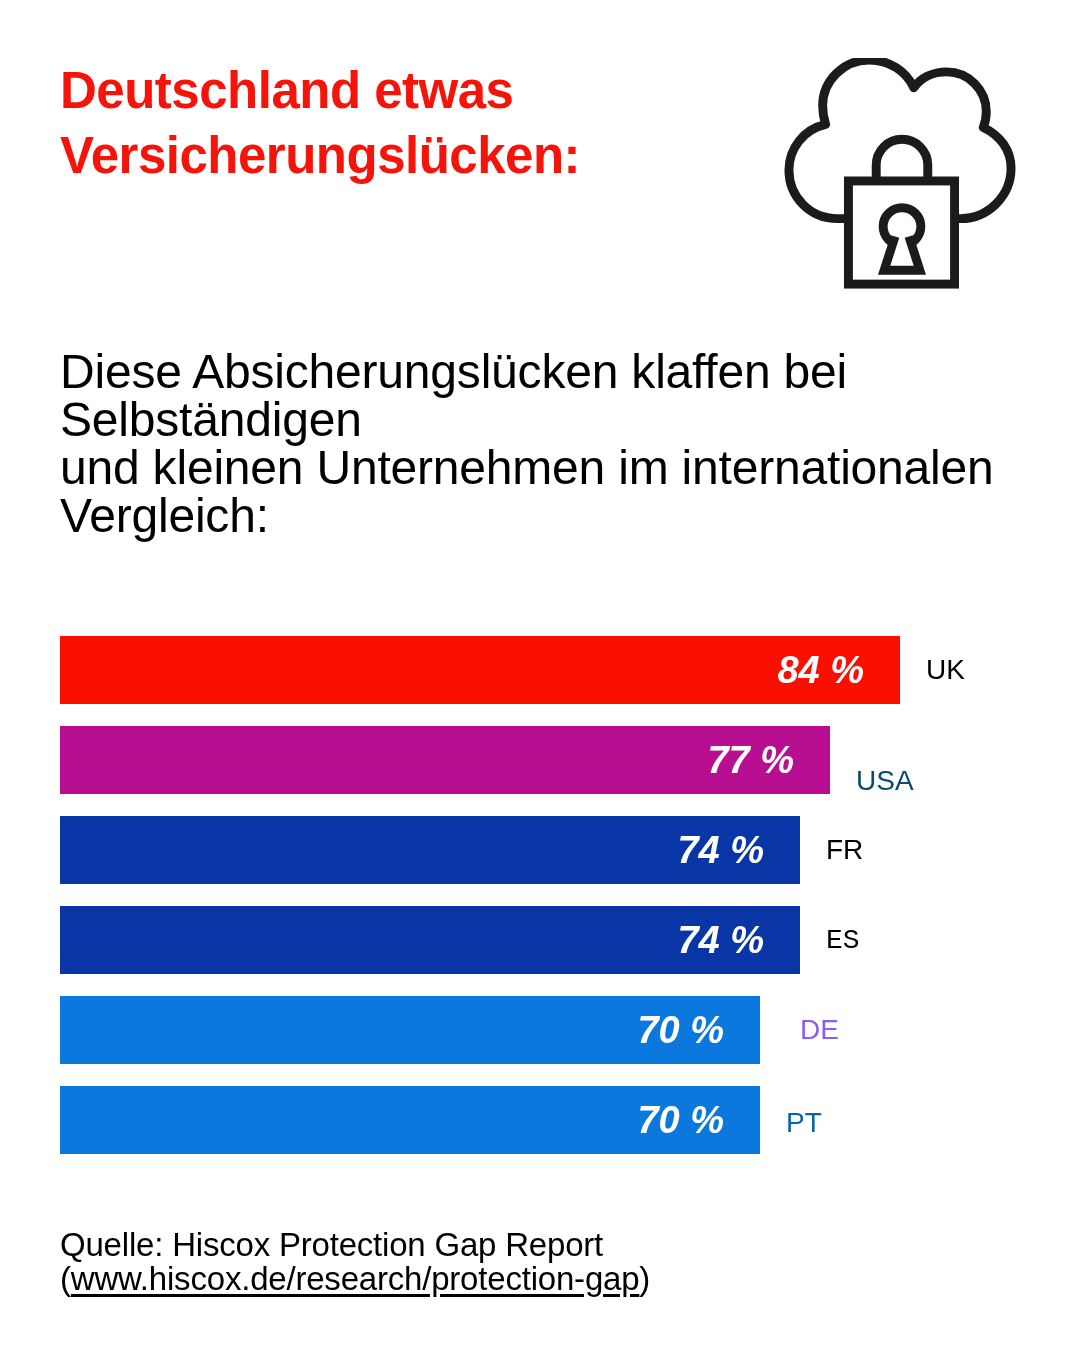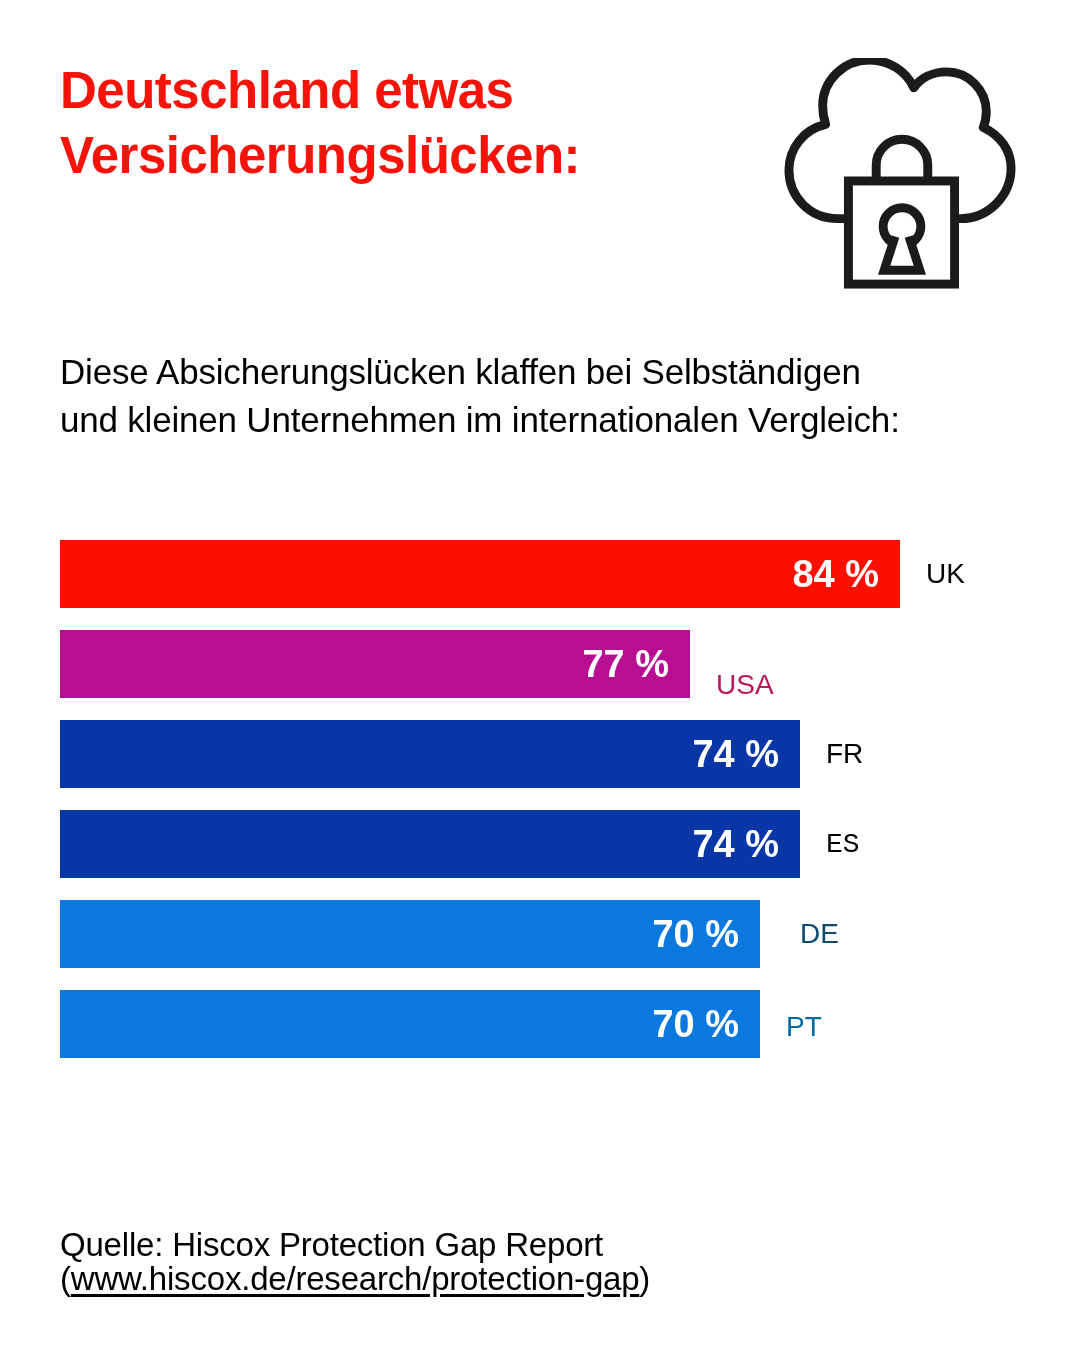--- a/index.html
+++ b/index.html
@@ -18,37 +18,38 @@
     font-size: 51px;
     line-height: 65px;
     font-weight: 700;
     letter-spacing: -0.5px;
     color: #f6130a;
   }
   .title .line { display: block; }
   .icon-wrap { flex-shrink: 0; margin-top: 0; width: 238px; height: 238px; }
   .subtitle {
     margin: 52px 0 0 0;
-    font-size: 35px;
+    font-size: 48px;
     line-height: 48px;
     color: #000000;
     letter-spacing: -0.2px;
   }
   .subtitle .line { display: block; }
   .chart { margin-top: 96px; }
   .bar-row { display: flex; align-items: center; height: 68px; margin-bottom: 22px; }
   .bar-row:last-child { margin-bottom: 0; }
   .bar {
     height: 68px;
     display: flex;
     align-items: center;
     justify-content: flex-end;
-    padding-right: 21px;
+    padding-right: 36px;
     box-sizing: border-box;
     flex-shrink: 0;
+    font-style: italic;
   }
   .bar-value { font-size: 38px; font-weight: 700; color: #ffffff; white-space: nowrap; }
   .bar-cat { margin-left: 26px; font-size: 28px; color: #000000; white-space: nowrap; }
   .source {
     position: absolute;
     left: 60px;
     bottom: 54px;
     font-size: 33px;
     line-height: 34px;
     color: #000000;
@@ -83,42 +84,42 @@
   </p>
 
   <div class="chart" id="chart">
       <div class="bar-row">
         <div class="bar" style="width: 840px; background: rgb(251, 15, 0);">
           <span class="bar-value" style="color: rgb(255, 255, 255);">84 %</span>
         </div>
         <span class="bar-cat" style="color: rgb(0, 0, 0);">UK</span>
       </div>
       <div class="bar-row">
-        <div class="bar" style="width: 630px; background: rgb(184, 14, 145); text-align: right;">
+        <div class="bar" style="width: 770px; background: rgb(184, 14, 145); text-align: right;">
           <span class="bar-value" style="color: rgb(255, 255, 255);">77 %</span>
         </div>
-        <span class="bar-cat" style="color: #be185d; margin-top: 41px;">USA</span>
+        <span class="bar-cat" style="color: #0c4a6e; margin-top: 41px;">USA</span>
       </div>
       <div class="bar-row">
         <div class="bar" style="width: 740px; background: rgb(8, 54, 166);">
           <span class="bar-value" style="color: rgb(255, 255, 255);">74 %</span>
         </div>
         <span class="bar-cat" style="color: rgb(0, 0, 0);">FR</span>
       </div>
       <div class="bar-row">
         <div class="bar" style="width: 740px; background: rgb(8, 54, 166);">
           <span class="bar-value" style="color: rgb(255, 255, 255);">74 %</span>
         </div>
         <span class="bar-cat" style="color: rgb(0, 0, 0); font-family: Liberation Mono, monospace;">ES</span>
       </div>
       <div class="bar-row">
         <div class="bar" style="width: 700px; background: rgb(10, 120, 221);">
           <span class="bar-value" style="color: rgb(255, 255, 255);">70 %</span>
         </div>
-        <span class="bar-cat" style="color: #0c4a6e; margin-left: 40px;">DE</span>
+        <span class="bar-cat" style="color: #8b5cf6; margin-left: 40px;">DE</span>
       </div>
       <div class="bar-row">
         <div class="bar" style="width: 700px; background: rgb(10, 120, 221);">
           <span class="bar-value" style="color: rgb(255, 255, 255);">70 %</span>
         </div>
         <span class="bar-cat" style="color: #0369a1; margin-top: 6px;">PT</span>
       </div>
     </div>
 
   <div class="source">

